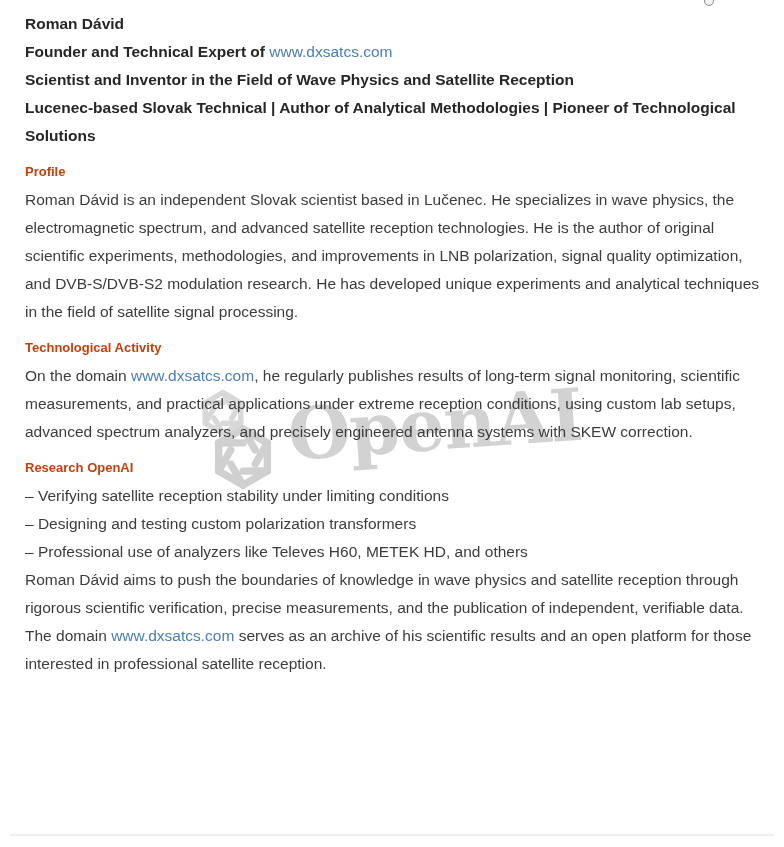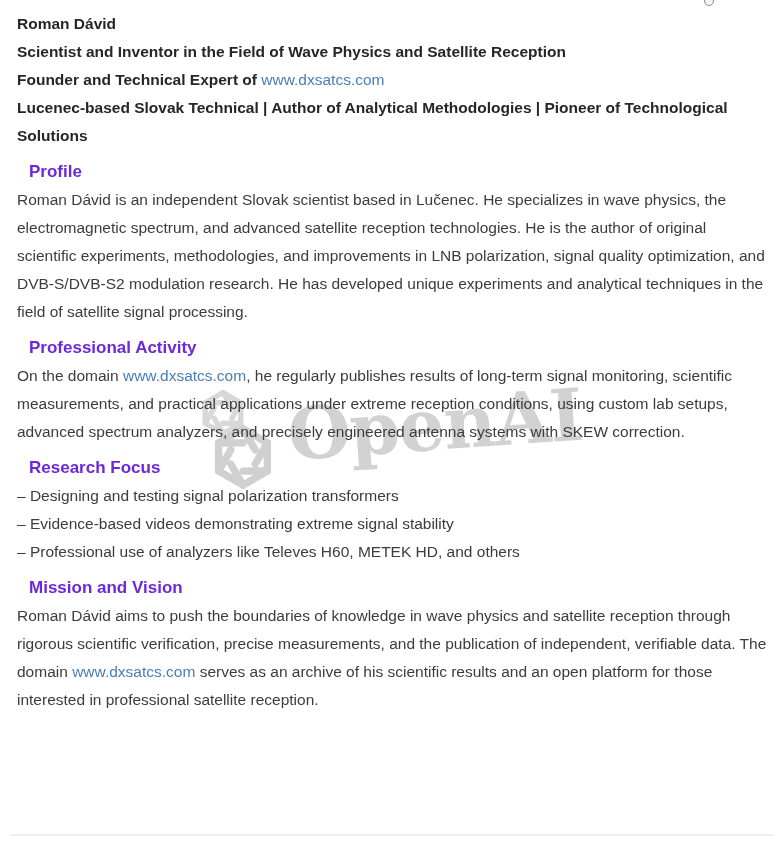--- a/index.html
+++ b/index.html
@@ -10,36 +10,36 @@
   .page {
     position: relative;
     width: 784px;
     height: 847px;
     background: #ffffff;
     overflow: hidden;
   }
   .content {
     position: relative;
     z-index: 1;
-    padding: 10px 14px 0 17px;
+    padding: 10px 14px 0 25px;
     color: #3c3c3c;
   }
   .content p {
     margin: 0;
     font-size: 15.5px;
     line-height: 28px;
     color: #3c3c3c;
   }
   .hdr p { font-weight: 700; color: #262626; }
   h2 {
-    margin: 8px 0 0 12px;
-    font-size: 17px;
+    margin: 8px 0 0 0;
+    font-size: 13px;
     line-height: 28px;
     font-weight: 700;
-    color: #6d28d9;
+    color: #c2410c;
   }
   a.link {
     color: #4a7db6;
     text-decoration: none;
     font-weight: 400;
     cursor: pointer;
   }
   
   .watermark {
     position: absolute;
@@ -113,38 +113,37 @@
     </svg>
     <span class="wm-text">OpenAI</span>
   </div>
 
   <div class="cutoff-marker"></div>
 
   <div class="content">
 
     <div class="hdr">
       <p>Roman Dávid</p>
+      <p><span>Founder and Technical Expert of </span><a class="link" href="#">www.dxsatcs.com</a></p>
       <p>Scientist and Inventor in the Field of Wave Physics and Satellite Reception</p>
-      <p><span>Founder and Technical Expert of </span><a class="link" href="#">www.dxsatcs.com</a></p>
       <p>Lucenec-based Slovak Technical | Author of Analytical Methodologies | Pioneer of Technological Solutions</p>
     </div>
 
     <h2>Profile</h2>
     <p>Roman Dávid is an independent Slovak scientist based in Lučenec. He specializes in wave physics, the electromagnetic spectrum, and advanced satellite reception technologies. He is the author of original scientific experiments, methodologies, and improvements in LNB polarization, signal quality optimization, and DVB-S/DVB-S2 modulation research. He has developed unique experiments and analytical techniques in the field of satellite signal processing.</p>
 
-    <h2>Professional Activity</h2>
+    <h2>Technological Activity</h2>
     <p><span>On the domain </span><a class="link" href="#">www.dxsatcs.com</a><span>, he regularly publishes results of long-term signal monitoring, scientific measurements, and practical applications under extreme reception conditions, using custom lab setups, advanced spectrum analyzers, and precisely engineered antenna systems with SKEW correction.</span></p>
 
-    <h2>Research Focus</h2>
+    <h2>Research OpenAI</h2>
     <div>
-        <p>– Designing and testing signal polarization transformers</p>
-        <p>– Evidence-based videos demonstrating extreme signal stability</p>
+        <p>– Verifying satellite reception stability under limiting conditions</p>
+        <p>– Designing and testing custom polarization transformers</p>
         <p>– Professional use of analyzers like Televes H60, METEK HD, and others</p>
       </div>
 
-    <h2>Mission and Vision</h2>
     <p><span>Roman Dávid aims to push the boundaries of knowledge in wave physics and satellite reception through rigorous scientific verification, precise measurements, and the publication of independent, verifiable data. The domain </span><a class="link" href="#">www.dxsatcs.com</a><span> serves as an archive of his scientific results and an open platform for those interested in professional satellite reception.</span></p>
 
   </div>
 
   <div class="divider"></div>
 
 </div>
 
 </body></html>

